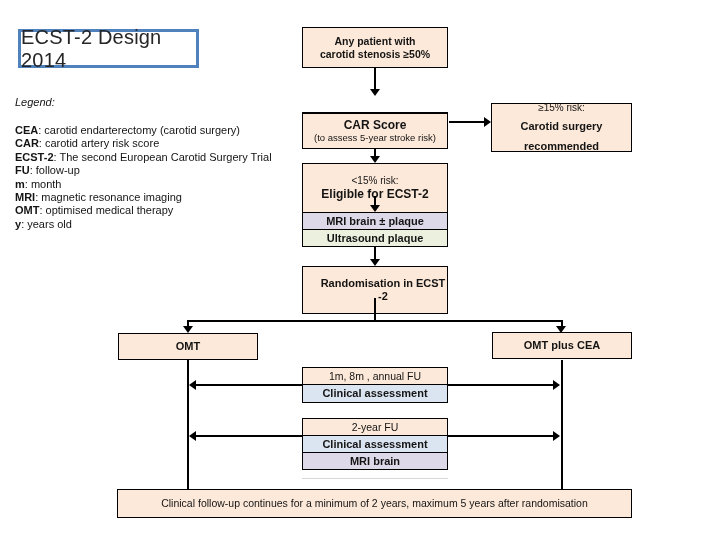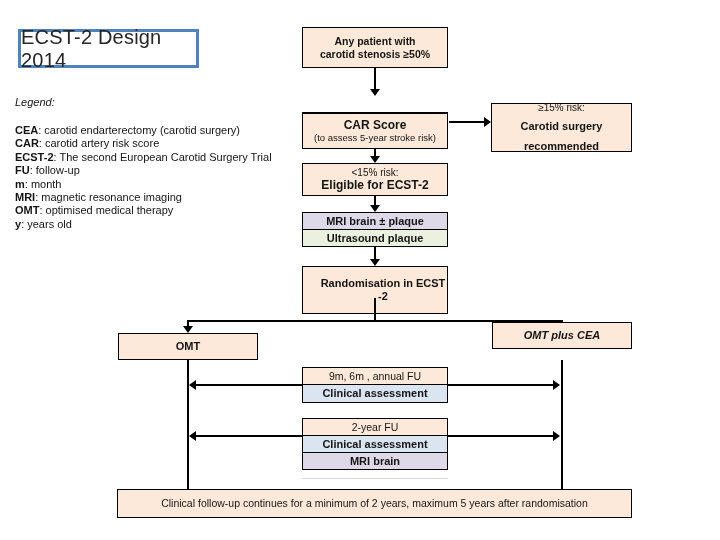--- a/index.html
+++ b/index.html
@@ -92,21 +92,21 @@
 
   <div class="fbox peach" style="left:491px;top:103px;width:141px;height:49px;gap:7px;">
     <span class="fs10">≥15% risk:</span>
     <span class="b fs11">Carotid surgery</span>
     <span class="b fs11">recommended</span>
   </div>
 
   <div class="vline" style="left:374px;top:149px;height:9px;"></div>
   <div class="ah down" style="left:370px;top:156px;"></div>
 
-  <div class="fbox peach" style="left:302px;top:163px;width:146px;height:33px;">
+  <div class="fbox peach" style="left:302px;top:163px;width:146px;height:50px;">
     <span class="fs10">&lt;15% risk:</span>
     <span class="b fs115">Eligible for ECST-2</span>
   </div>
 
   <div class="vline" style="left:374px;top:196px;height:10px;"></div>
   <div class="ah down" style="left:370px;top:205px;"></div>
 
   <div class="fbox lav b fs11" style="left:302px;top:212px;width:146px;height:18px;">
     <span>MRI brain ± plaque</span>
   </div>
@@ -125,29 +125,29 @@
   <div class="vline" style="left:374px;top:298px;height:24px;"></div>
   <div class="hline" style="left:187px;top:320px;width:376px;"></div>
   <div class="vline" style="left:187px;top:320px;height:7px;"></div>
   <div class="ah down" style="left:183px;top:326px;"></div>
   <div class="vline" style="left:561px;top:320px;height:7px;"></div>
   <div class="ah down" style="left:556px;top:326px;"></div>
 
   <div class="fbox peach b fs11" style="left:118px;top:333px;width:140px;height:27px;">
     <span>OMT</span>
   </div>
-  <div class="fbox peach b fs11" style="left:492px;top:322px;width:140px;height:27px;font-style:italic;">
+  <div class="fbox peach b fs11" style="left:492px;top:332px;width:140px;height:27px;">
     <span>OMT plus CEA</span>
   </div>
 
   <div class="vline" style="left:187px;top:360px;height:129px;"></div>
   <div class="vline" style="left:561px;top:360px;height:129px;"></div>
 
   <div class="fbox peach fs105" style="left:302px;top:367px;width:146px;height:18px;">
-    <span>9m, 6m , annual FU</span>
+    <span>1m, 8m , annual FU</span>
   </div>
   <div class="fbox blue b fs11" style="left:302px;top:384px;width:146px;height:19px;">
     <span>Clinical assessment</span>
   </div>
 
   <div class="ah left" style="left:189px;top:380px;"></div>
   <div class="hline" style="left:196px;top:384px;width:106px;"></div>
   <div class="hline" style="left:448px;top:384px;width:105px;"></div>
   <div class="ah right" style="left:553px;top:380px;"></div>
 

